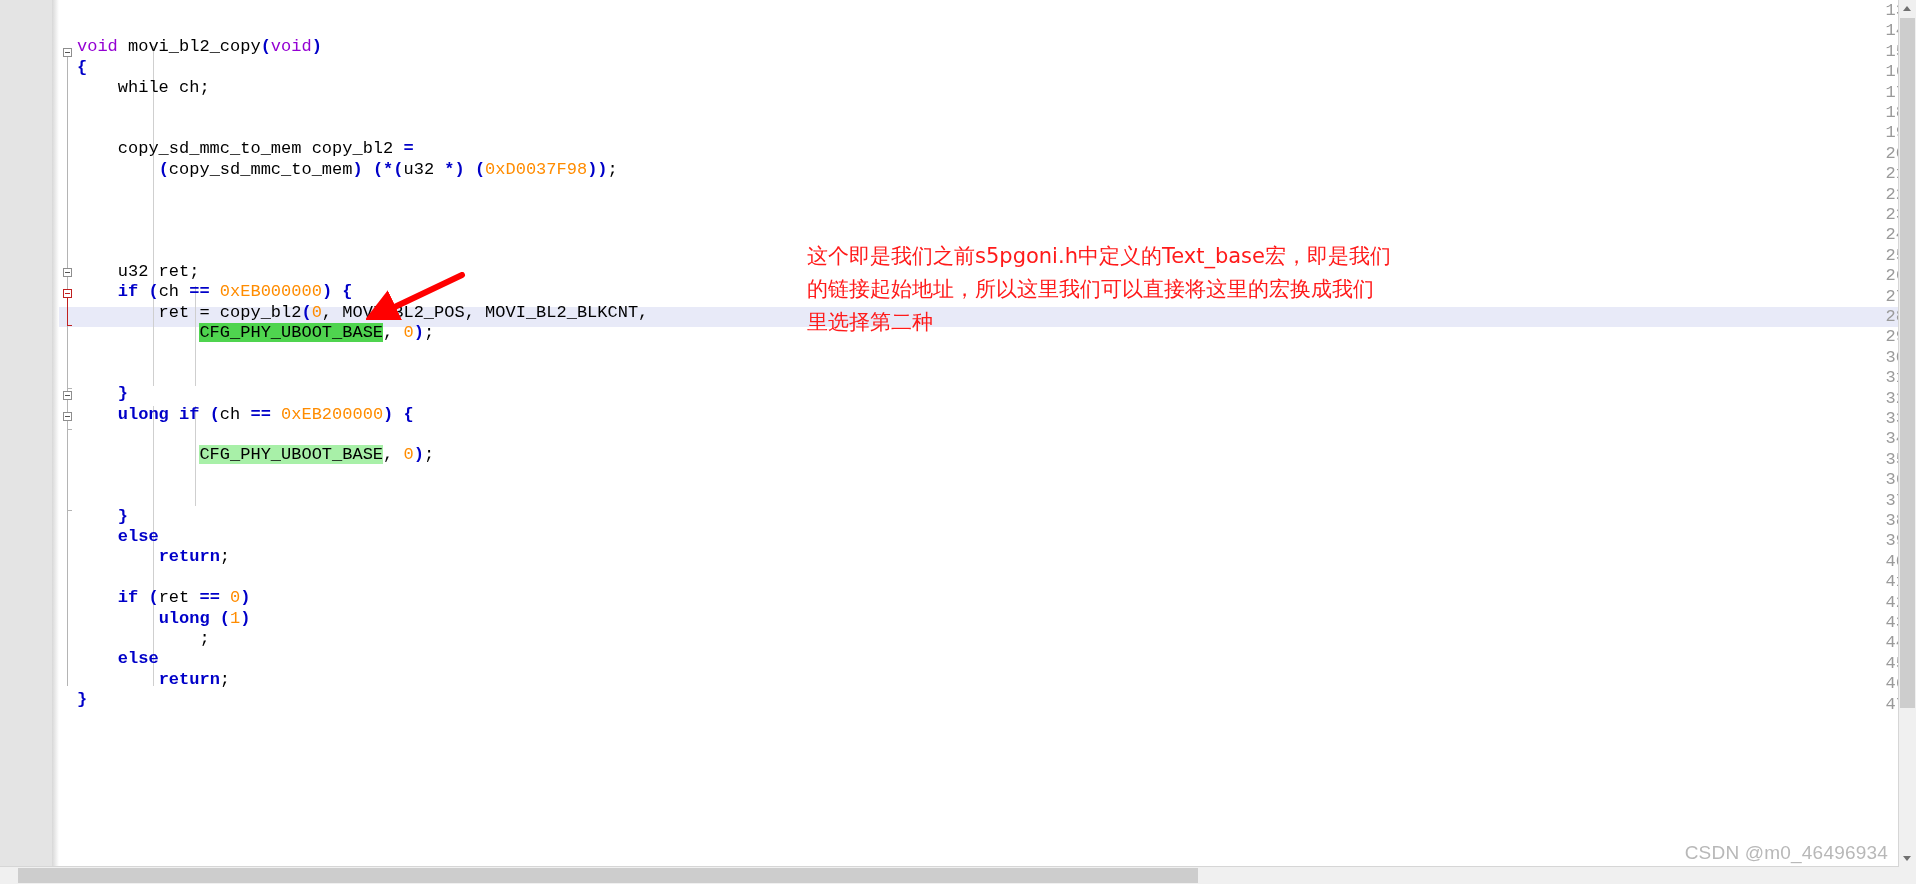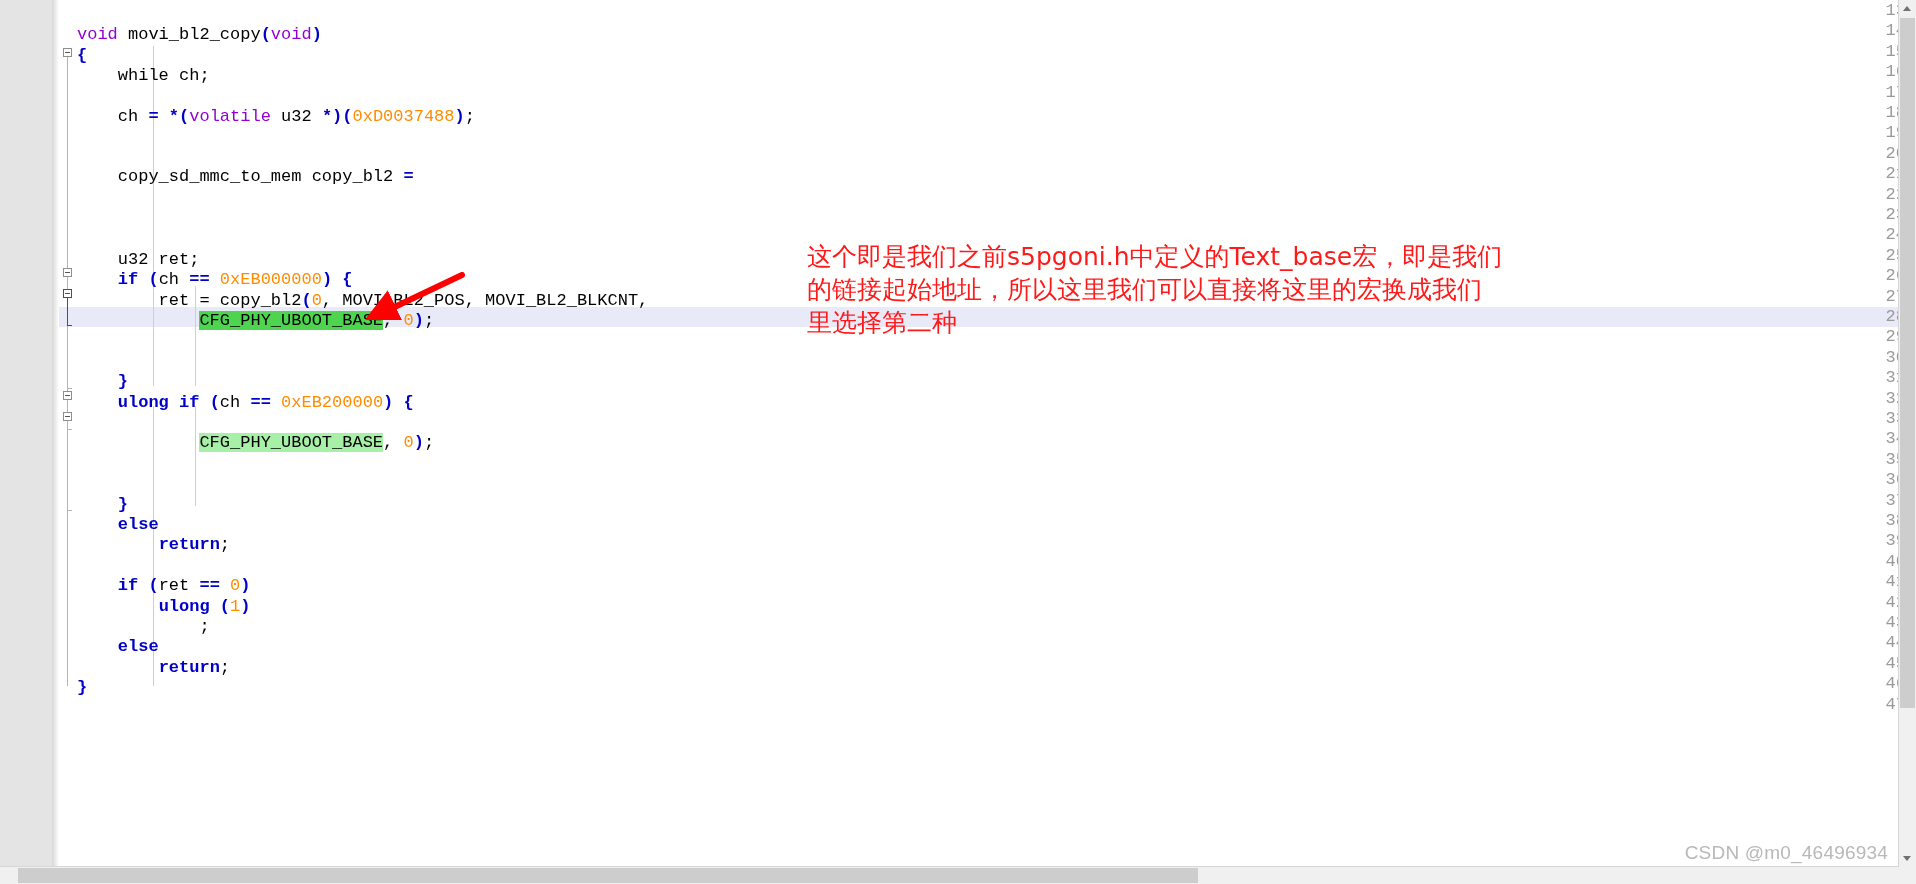--- a/index.html
+++ b/index.html
@@ -88,21 +88,21 @@
   .foldtick {
     position: absolute;
     width: 5px; height: 1px;
     background: #b4b4b4;
   }
   .foldtick.red { background: #c02020; }
 
   
   .codearea {
     position: absolute;
-    left: 77px; top: 4px;
+    left: 77px; top: 16px;
     right: 0; height: 636px;
     z-index: 1;
   }
   .codeline {
     position: absolute;
     left: 0;
     height: 20px;
     line-height: 20px;
     white-space: pre;
     font-family: "Liberation Mono", "DejaVu Sans Mono", monospace;
@@ -141,21 +141,21 @@
   #annotation {
     position: absolute;
     left: 807px;
     top: 240px;
     width: 770px;
     z-index: 6;
   }
   .anno-line {
     color: #ff1a1a;
     font-family: "DejaVu Sans", "Liberation Sans", sans-serif;
-    font-size: 25px;
+    font-size: 21px;
     line-height: 33px;
     white-space: nowrap;
     font-weight: 500;
   }
 
   
   #arrow {
     position: absolute;
     left: 366px; top: 272px;
     width: 100px; height: 48px;
@@ -294,22 +294,22 @@
 
     <div class="foldtick" style="left:8px; top:510px;"></div>
   </div>
 
   <div class="codearea" id="codearea">
       <div class="codeline" style="top: 1px;"></div>
       <div class="codeline" style="top: 21.4px;"><span class="type">void </span><span class="plain">movi_bl2_copy</span><span class="pun">(</span><span class="type">void</span><span class="pun">)</span></div>
       <div class="codeline" style="top: 41.8px;"><span class="pun">{</span></div>
       <div class="codeline" style="top: 62.2px;"><span class="plain">    while ch;</span></div>
       <div class="codeline" style="top: 82.6px;"></div>
-      <div class="codeline" style="top: 103px;"><span class="plain">    ch </span><span class="pun">= *(</span><span class="type">volatile</span><span class="plain"> u32 </span><span class="pun">*)(</span><span class="num">0xD0037488</span><span class="pun">)</span><span class="plain">;</span></div>
-      <div class="codeline" style="top: 123.4px; margin-top: 40px;"><span class="plain">    copy_sd_mmc_to_mem copy_bl2 </span><span class="pun">=</span></div>
+      <div class="codeline" style="top: 123.4px;"><span class="plain">    copy_sd_mmc_to_mem copy_bl2 </span><span class="pun">=</span></div>
+      <div class="codeline" style="top: 143.8px;"><span class="plain">        </span><span class="pun">(</span><span class="plain">copy_sd_mmc_to_mem</span><span class="pun">)</span><span class="plain"> </span><span class="pun">(*(</span><span class="plain">u32 </span><span class="pun">*) (</span><span class="num">0xD0037F98</span><span class="pun">))</span><span class="plain">;</span></div>
       <div class="codeline" style="top: 164.2px;"></div>
       <div class="codeline" style="top: 184.6px;"></div>
       <div class="codeline" style="top: 205px;"></div>
       <div class="codeline" style="top: 225.4px;"></div>
       <div class="codeline" style="top: 245.8px;"><span class="plain">    u32 ret;</span></div>
       <div class="codeline" style="top: 266.2px;"><span class="plain">    </span><span class="kw">if</span><span class="plain"> </span><span class="pun">(</span><span class="plain">ch </span><span class="pun">==</span><span class="plain"> </span><span class="num">0xEB000000</span><span class="pun">) {</span></div>
       <div class="codeline" style="top: 286.6px;"><span class="plain">        ret = copy_bl2</span><span class="pun">(</span><span class="num">0</span><span class="plain">, MOVI_BL2_POS, MOVI_BL2_BLKCNT,</span></div>
       <div class="codeline" style="top: 307px;"><span class="plain">            </span><span class="sel">CFG_PHY_UBOOT_BASE</span><span class="plain">, </span><span class="num">0</span><span class="pun">)</span><span class="plain">;</span></div>
       <div class="codeline" style="top: 327.4px;"></div>
       <div class="codeline" style="top: 347.8px;"></div>

